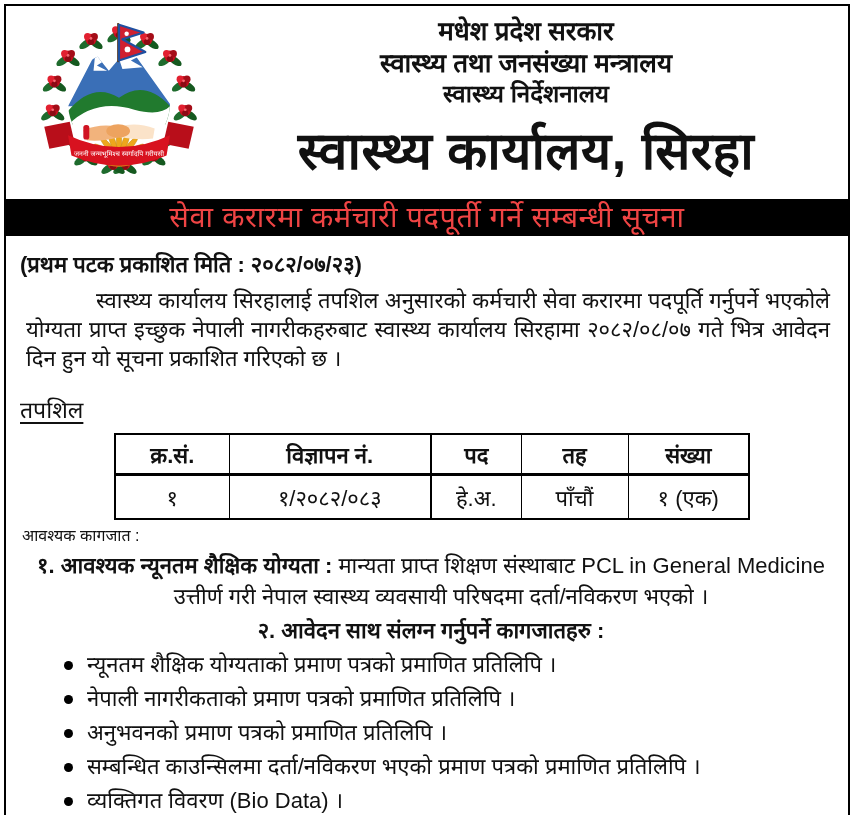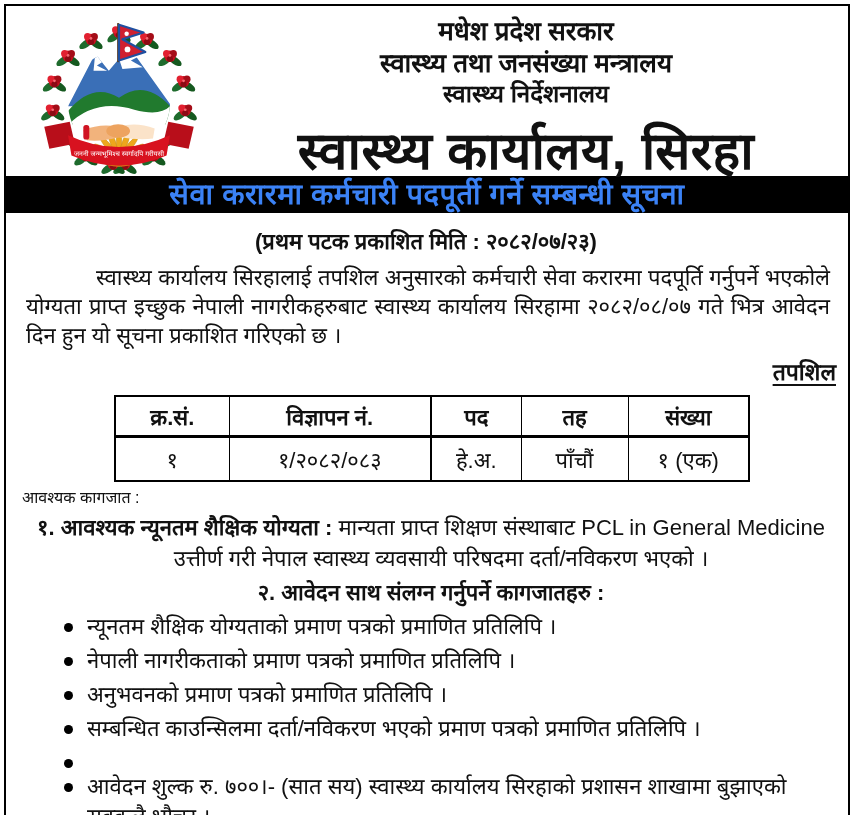--- a/index.html
+++ b/index.html
@@ -14,31 +14,31 @@
   }
   
   .header{position:relative;height:170px;}
   .emblem{position:absolute;left:28px;top:12px;}
   .head-text{margin-left:198px;text-align:center;padding-top:10px;line-height:1.22;}
   .ht-1,.ht-2{font-size:26px;font-weight:700;}
   .ht-3{font-size:24px;font-weight:700;}
   .office-title{font-size:52px;font-weight:800;margin:13px 0 0 0;letter-spacing:0.5px;line-height:1.12;}
   
   .banner{
-    height:37px;background:#000;color:#3b82f6;text-align:center;
-    font-size:29px;font-weight:700;line-height:37px;letter-spacing:0.5px;
+    height:37px;background:#000;color:#ef4444;text-align:center;
+    font-size:29px;font-weight:400;line-height:37px;letter-spacing:0.5px;margin-top:23px;
   }
   
   .content{padding:0 12px 0 14px;}
-  .publine{margin:12px 4px 0 0;text-align:center;font-size:22px;font-weight:700;}
+  .publine{margin:12px 4px 0 0;text-align:left;font-size:22px;font-weight:700;}
   .bodytext{
     margin:8px 6px 0 6px;font-size:22px;line-height:29px;
     text-align:justify;text-indent:70px;
   }
-  .tbl-head{margin-top:5px;text-align:right;font-size:23px;font-weight:700;}
+  .tbl-head{margin-top:20px;text-align:left;font-size:23px;font-weight:400;}
   .tbl-head span{text-decoration:underline;text-underline-offset:4px;}
   table.vacancy{
     margin:8px 0 0 94px;border-collapse:collapse;table-layout:fixed;width:634px;
     border:2.2px solid #000;
   }
   table.vacancy th{
     height:38px;font-size:22px;font-weight:700;border:1.2px solid #000;
     border-bottom:3px solid #000;text-align:center;vertical-align:middle;padding:0;
   }
   table.vacancy td{
@@ -207,20 +207,21 @@
         <li>
             <span class="dot"></span>
             <span>अनुभवनको प्रमाण पत्रको प्रमाणित प्रतिलिपि ।</span>
           </li>
         <li>
             <span class="dot"></span>
             <span>सम्बन्धित काउन्सिलमा दर्ता/नविकरण भएको प्रमाण पत्रको प्रमाणित प्रतिलिपि ।</span>
           </li>
         <li>
             <span class="dot"></span>
+            <span>व्यक्तिगत विवरण (Bio Data) ।</span>
           </li>
         <li>
             <span class="dot"></span>
             <span>आवेदन शुल्क रु. ७००।- (सात सय) स्वास्थ्य कार्यालय सिरहाको प्रशासन शाखामा बुझाएको सक्कलै भौचर ।</span>
           </li>
       </ul>
 
     </div>
   </div>
 </div>

